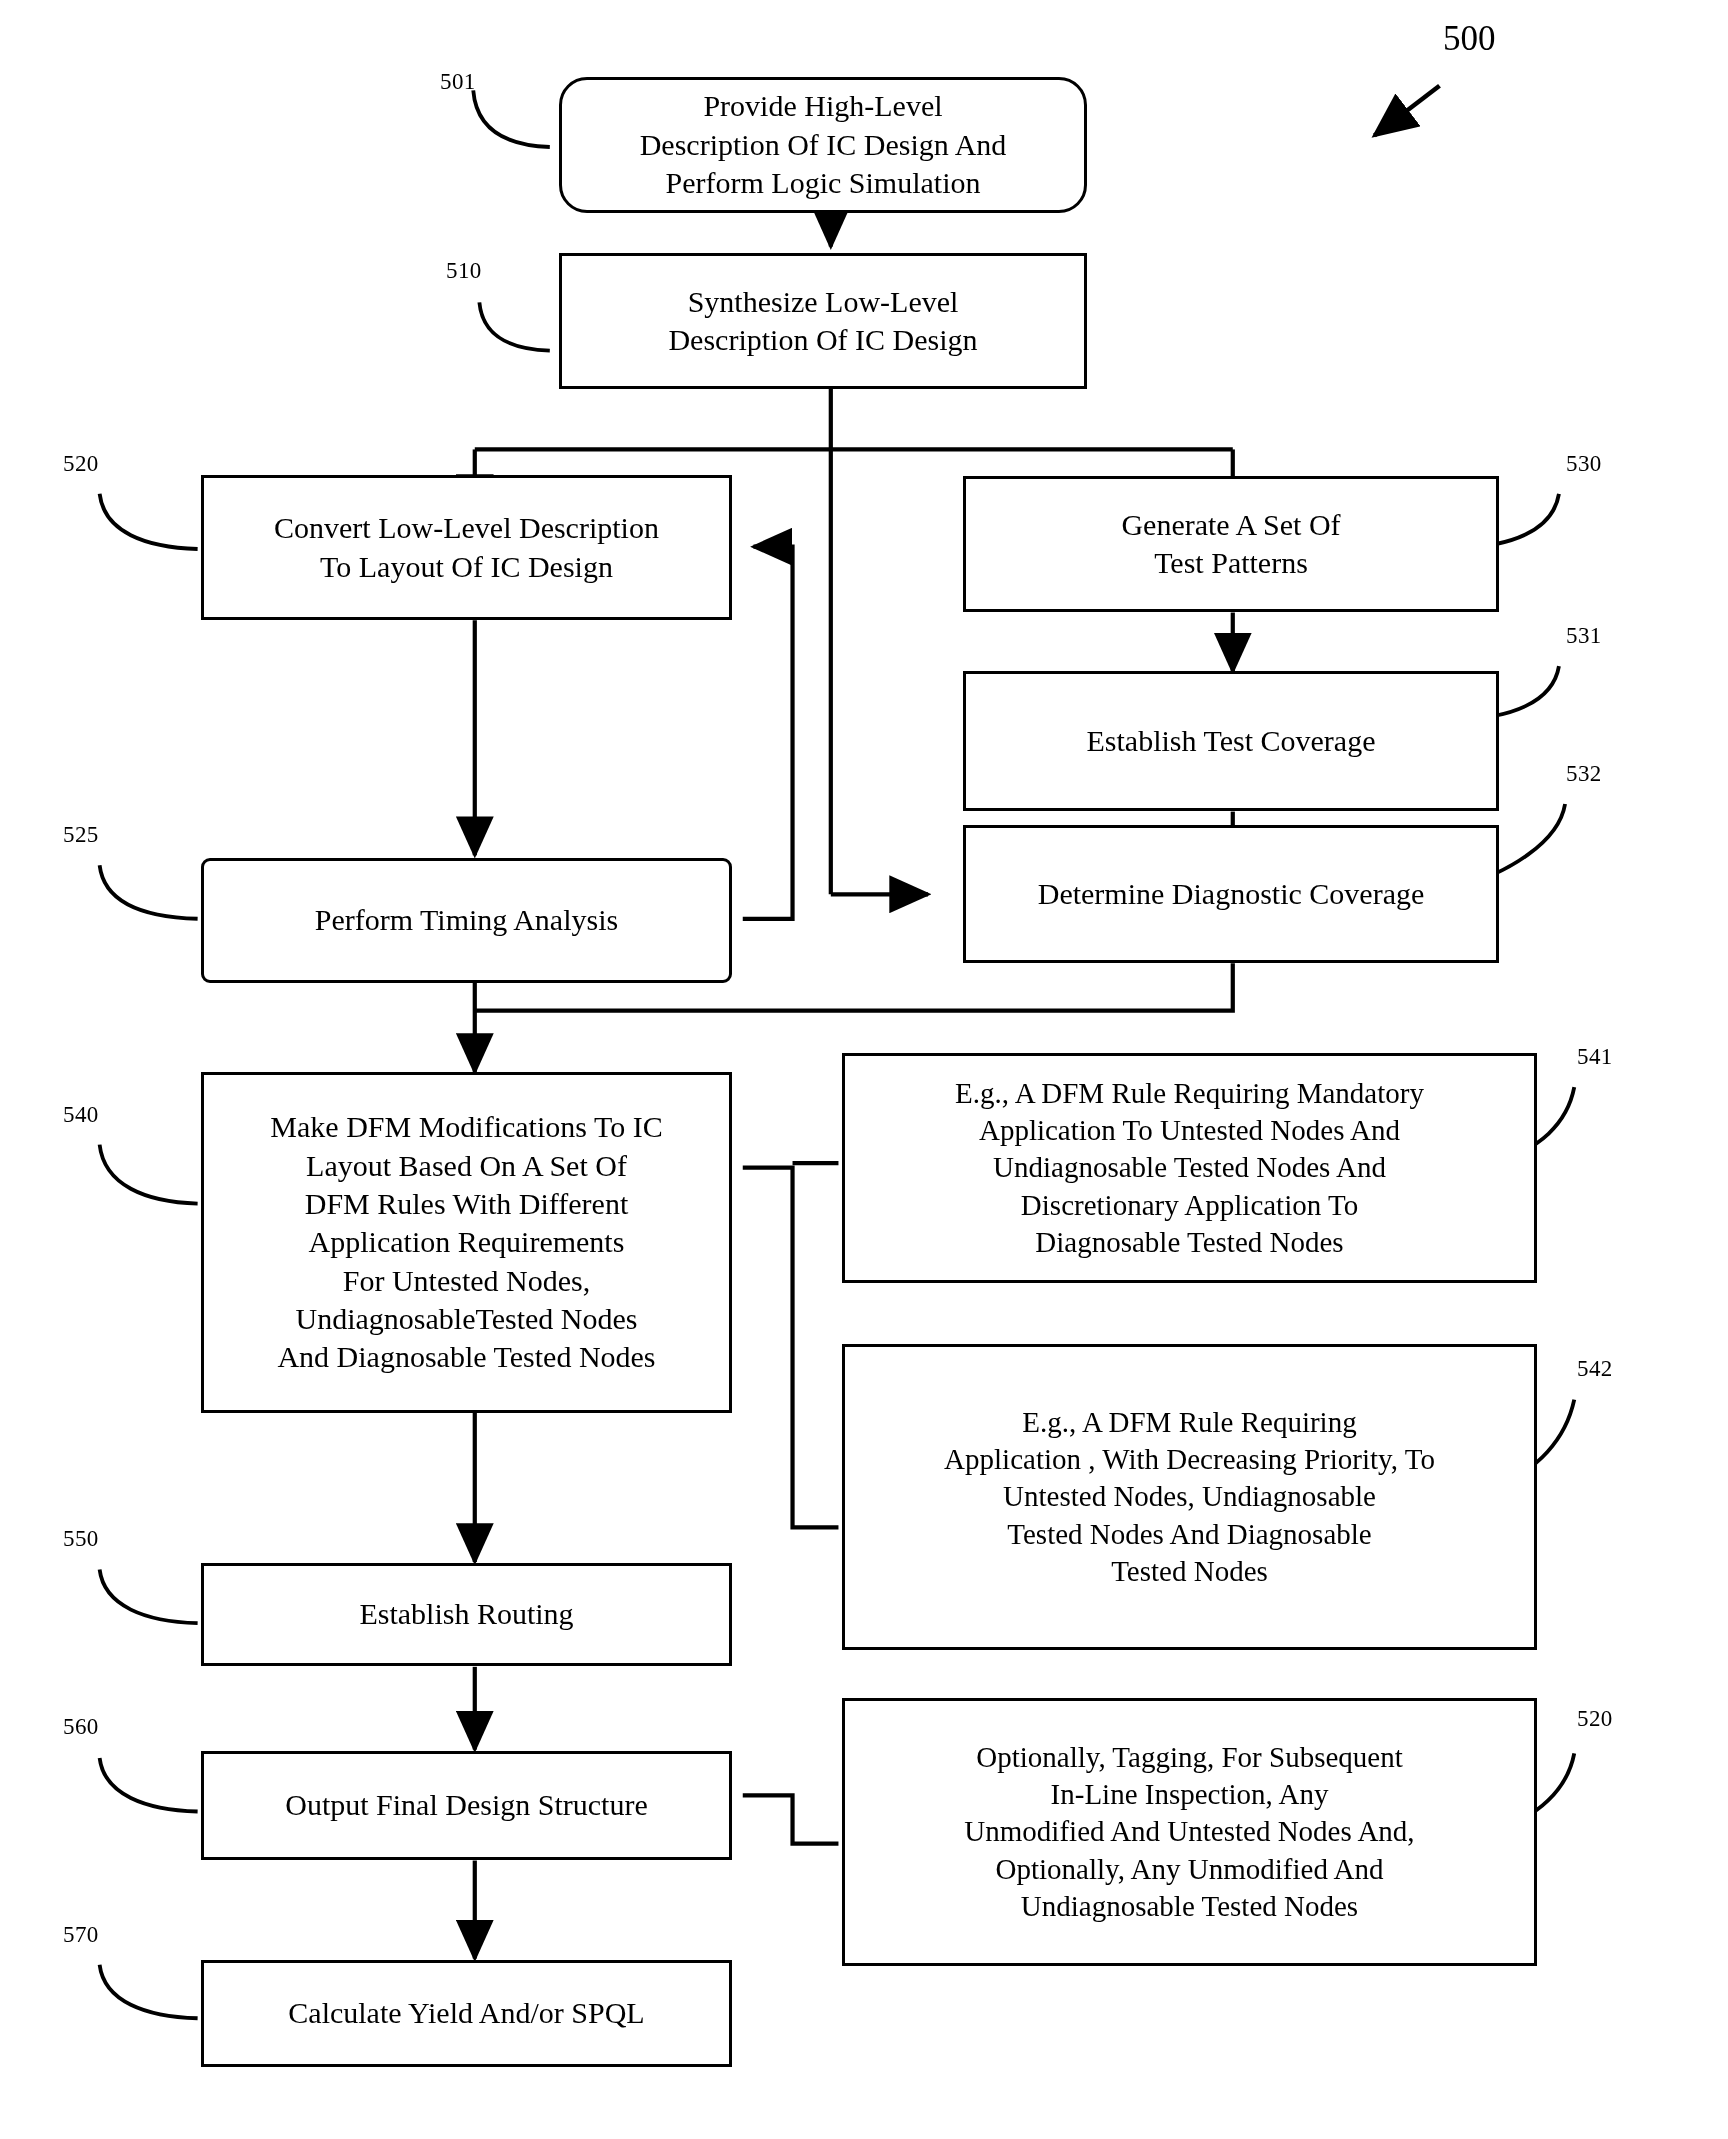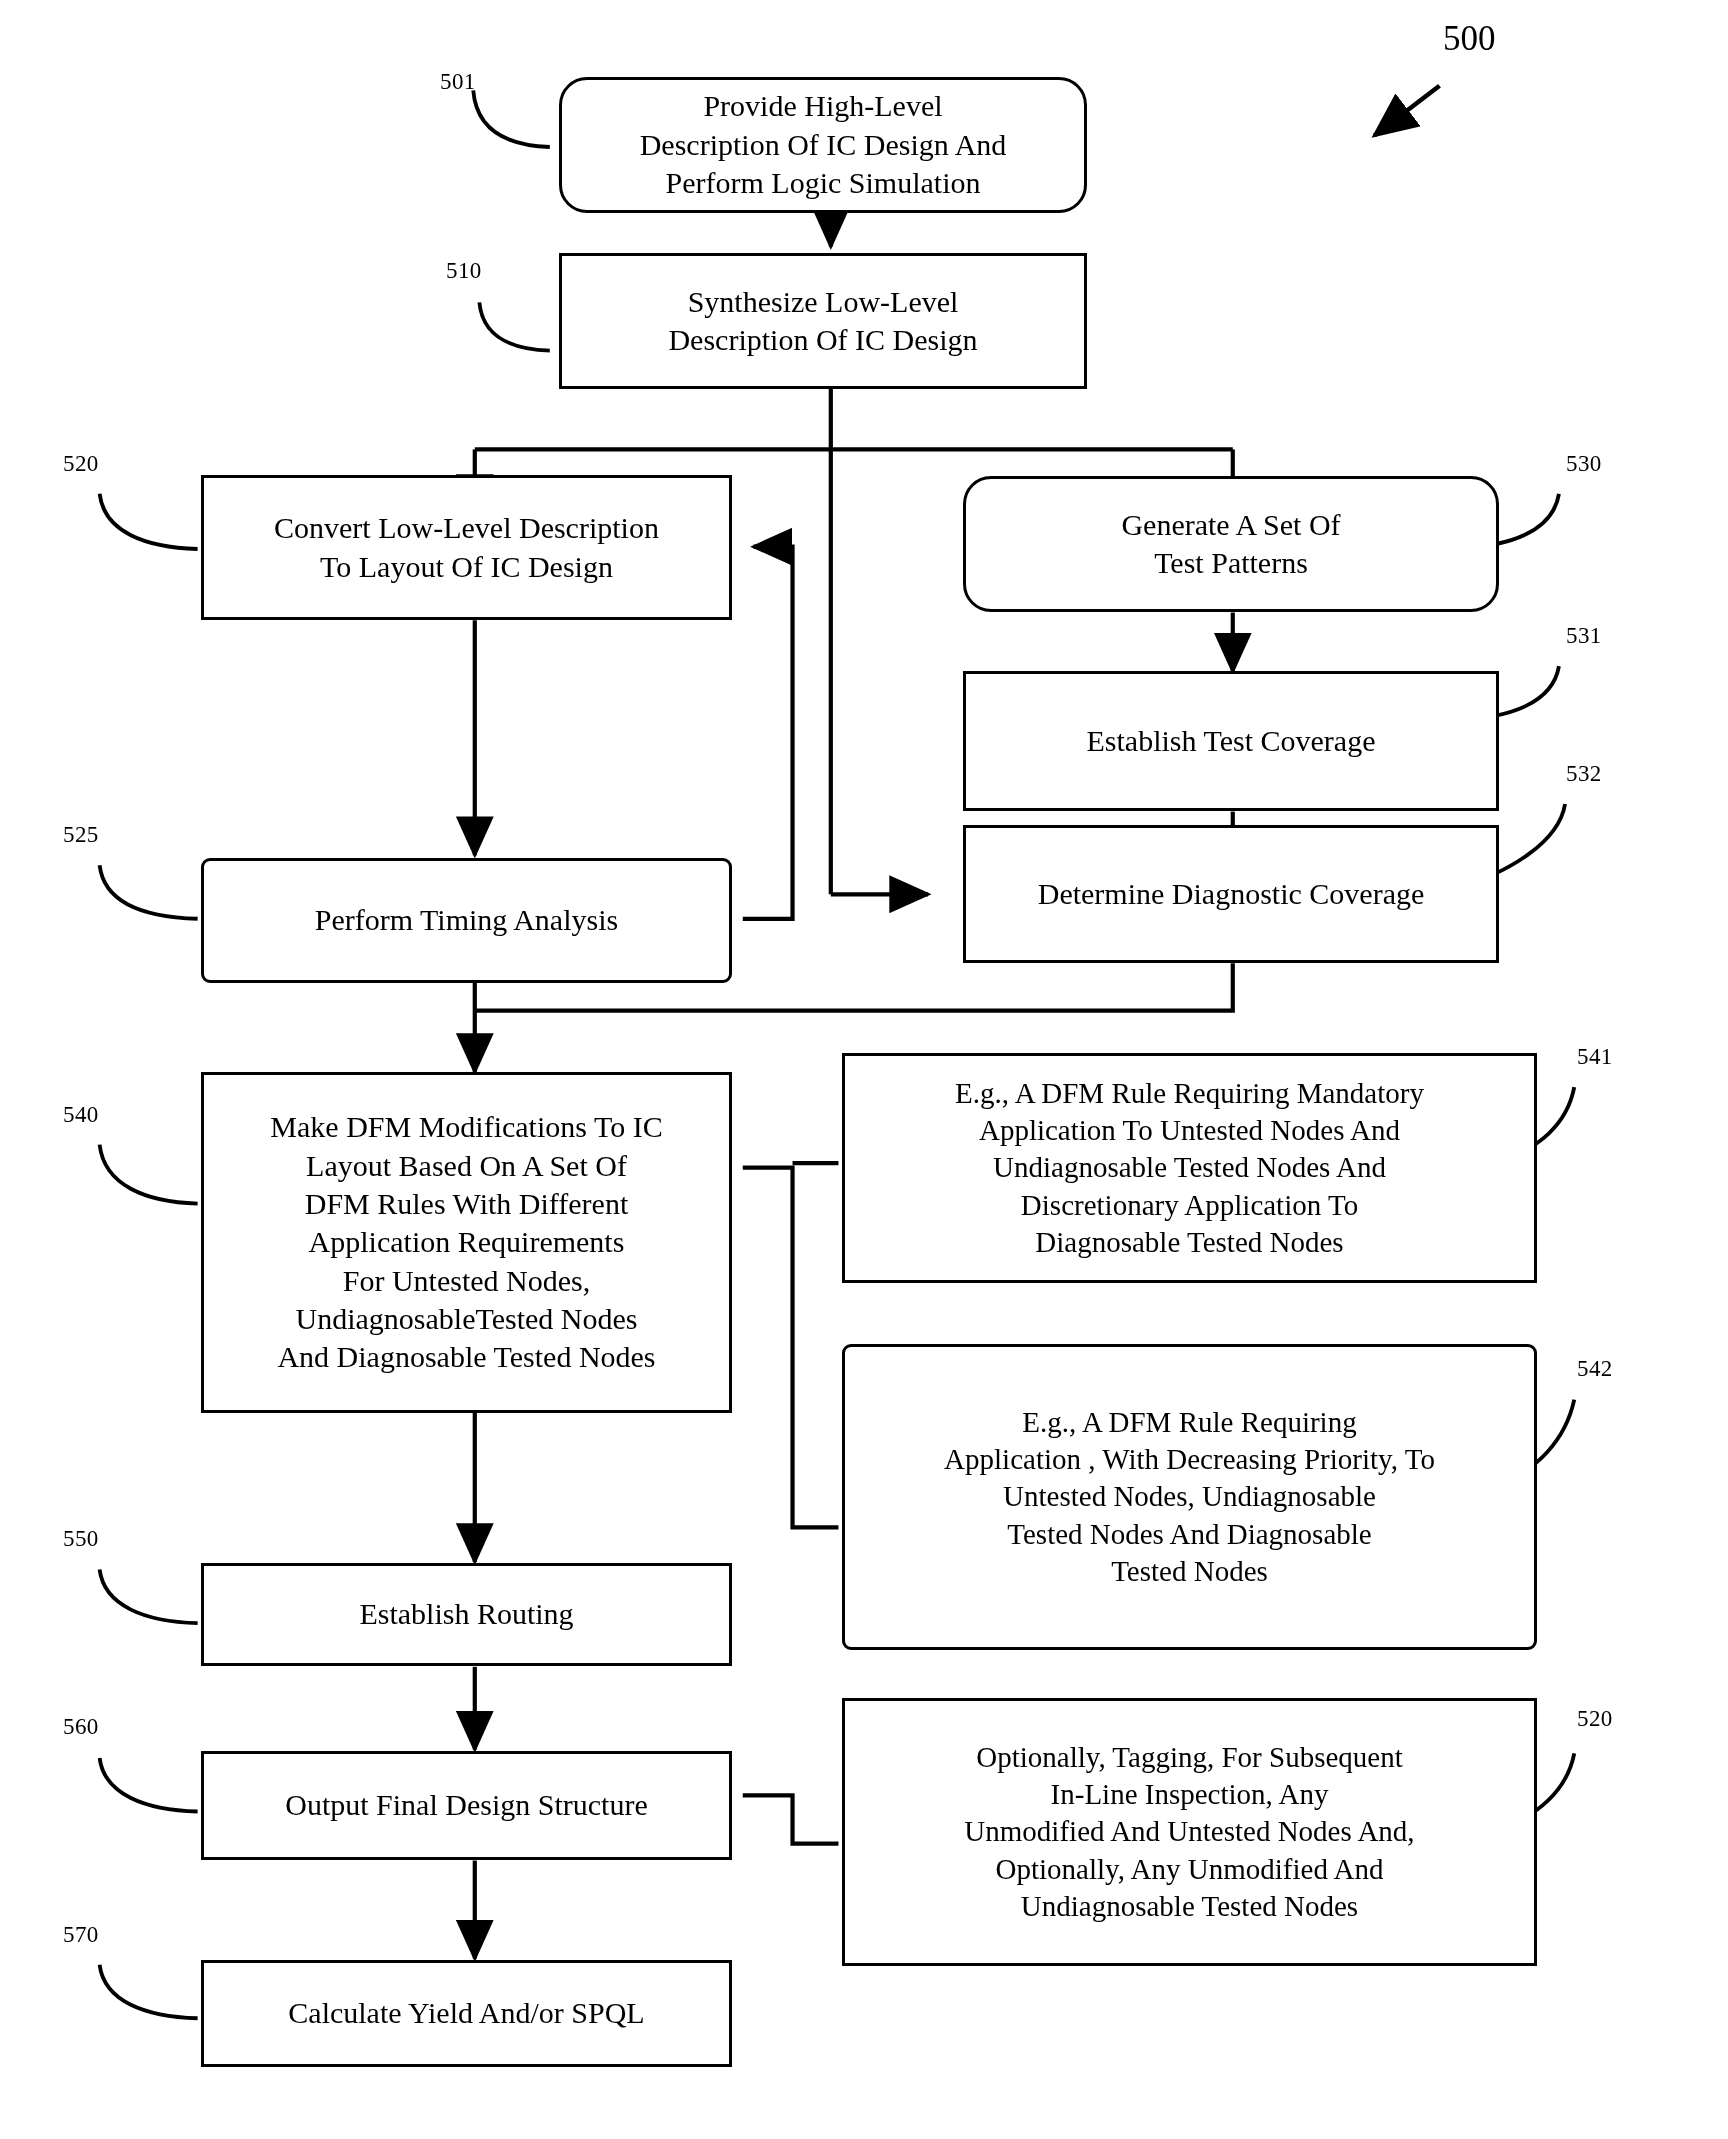--- a/index.html
+++ b/index.html
@@ -144,21 +144,21 @@
 Description Of IC Design</span>
   </div>
   <div class="ref" style="left:446px; top:259px;">510</div>
 
   <div class="node" style="left:201px; top:475px; width:531px; height:145px;">
     <span class="txt">Convert Low-Level  Description
 To Layout Of IC Design</span>
   </div>
   <div class="ref" style="left:63px; top:452px;">520</div>
 
-  <div class="node" style="left:963px; top:476px; width:536px; height:136px;border-radius:28px;">
+  <div class="node" style="left:963px; top:476px; width:536px; height:136px;">
     <span class="txt">Generate A Set Of
 Test  Patterns</span>
   </div>
   <div class="ref" style="left:1566px; top:452px;">530</div>
 
   <div class="node" style="left:963px; top:671px; width:536px; height:140px;">
     <span class="txt">Establish Test Coverage</span>
   </div>
   <div class="ref" style="left:1566px; top:624px;">531</div>
 
@@ -185,21 +185,21 @@
 
   <div class="node" style="left:842px; top:1053px; width:695px; height:230px; font-size:29px;">
     <span class="txt">E.g., A DFM Rule Requiring Mandatory
 Application To Untested Nodes And
 Undiagnosable Tested Nodes And
 Discretionary Application To
 Diagnosable Tested Nodes</span>
   </div>
   <div class="ref" style="left:1577px; top:1045px;">541</div>
 
-  <div class="node" style="left:842px; top:1344px; width:695px; height:306px; font-size:29px;border-radius:9px;">
+  <div class="node" style="left:842px; top:1344px; width:695px; height:306px; font-size:29px;">
     <span class="txt">E.g., A DFM Rule Requiring
 Application , With Decreasing Priority, To
 Untested Nodes, Undiagnosable
 Tested Nodes And Diagnosable
 Tested Nodes</span>
   </div>
   <div class="ref" style="left:1577px; top:1357px;">542</div>
 
   <div class="node" style="left:201px; top:1563px; width:531px; height:103px;">
     <span class="txt">Establish Routing</span>

